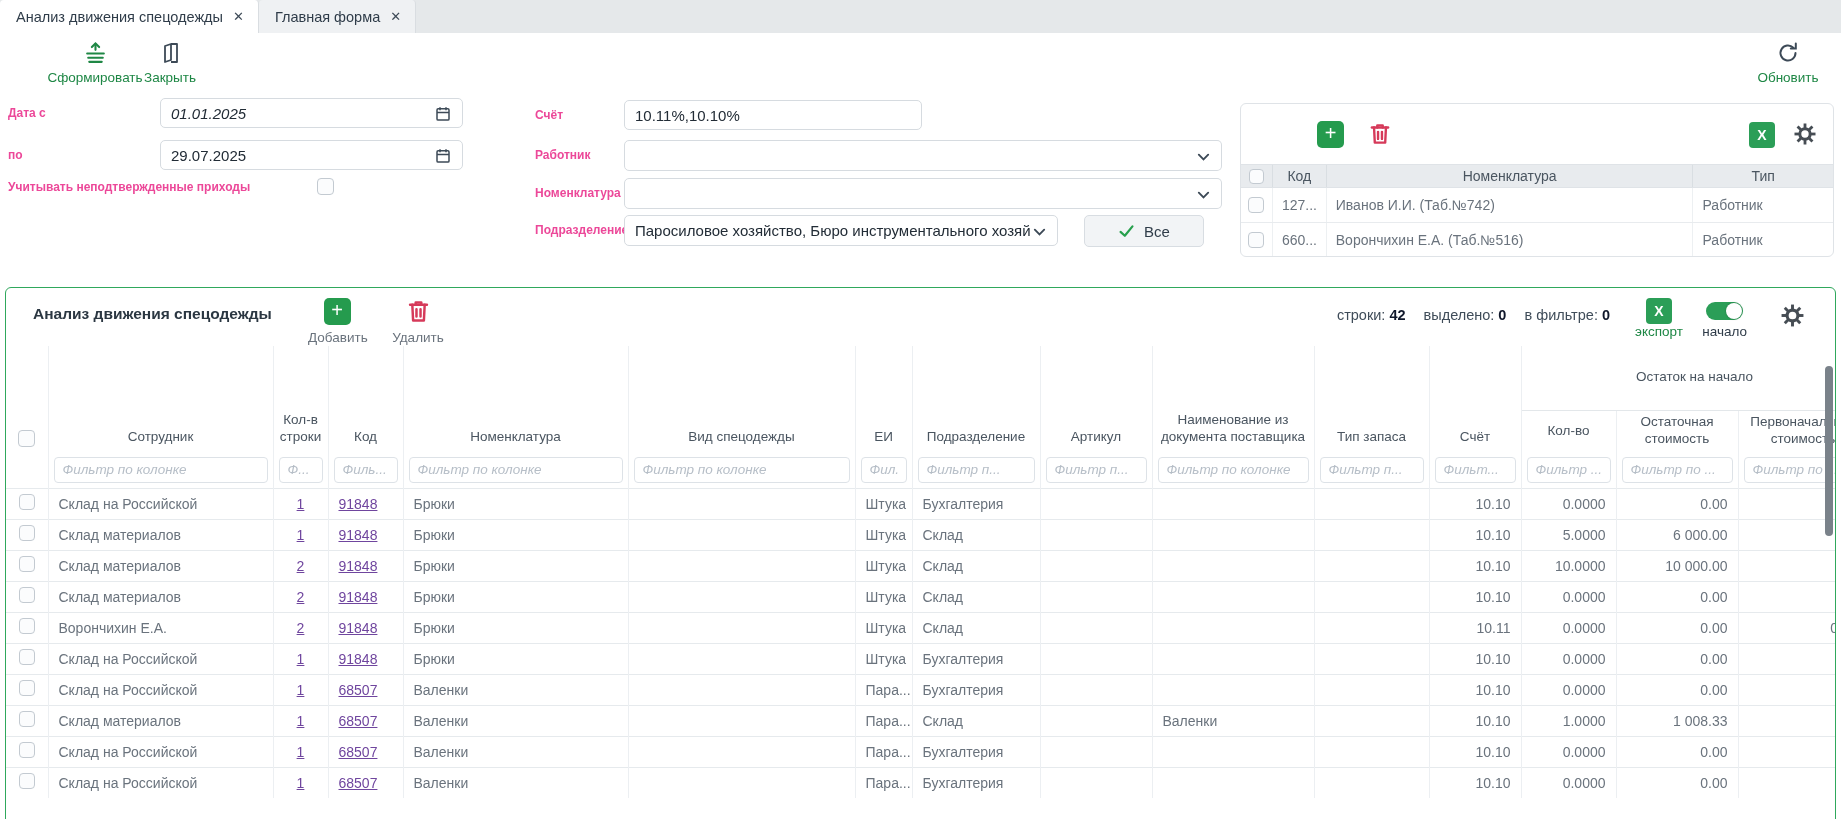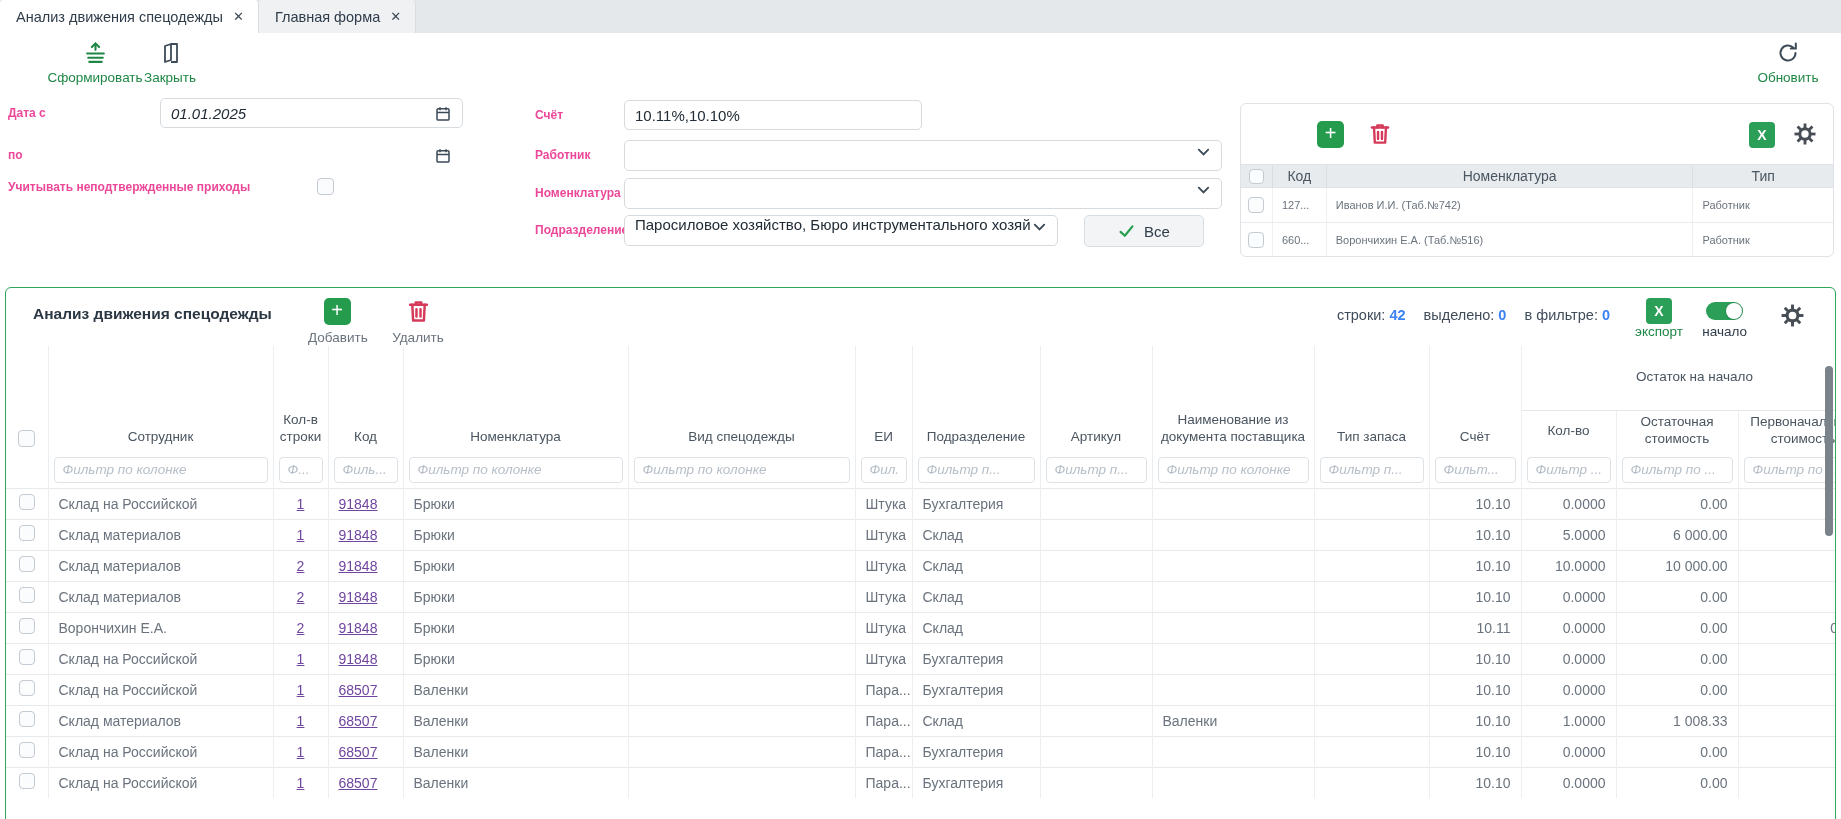--- a/index.html
+++ b/index.html
@@ -25,55 +25,55 @@
 
   
   .flabel { position:absolute; font-size:12px; color:#ec4899; line-height:30px; white-space:nowrap;font-weight:bold; }
   .finput { position:absolute; height:30px; border:1px solid #d6dbe0; border-radius:5px;
             font-family:inherit; font-size:15px; color:#222c36; padding:0 30px 0 10px; background:#fff; }
   .fbox   { position:absolute; height:31px; border:1px solid #d6dbe0; border-radius:5px; background:#fff; }
   .ico-abs { position:absolute; }
   .combo-sm { width:53px; }
   .combo-lg { border-left:none; border-top-left-radius:0; border-bottom-left-radius:0; }
   .combo-sm2 { border-top-right-radius:0; border-bottom-right-radius:0; }
-  .select-box { display:flex; padding:0 10px; font-size:15px; color:#222c36; overflow:hidden; white-space:nowrap; }
+  .select-box { display:flex; align-items:center; padding:0 10px; font-size:15px; color:#222c36; overflow:hidden; white-space:nowrap; }
   .select-box .stext { flex:1; overflow:hidden; }
   .cb { display:inline-block; width:17px; height:17px; border:1px solid #c3cad1; border-radius:4px; background:#fbfcfd; }
   .btn-all { position:absolute; display:flex; align-items:center; justify-content:center; gap:9px;
              background:#f2f4f6; border:1px solid #d8dde2; border-radius:5px; font-size:15px; color:#2f3c49; cursor:pointer; }
 
   
   .sel-panel { position:absolute; left:1240px; top:103px; width:594px; height:154px;
                border:1px solid #dfe3e7; border-radius:6px; background:#fff; overflow:hidden; }
   .sel-toolbar { position:relative; height:60px; }
   .btn-plus { position:absolute; width:27px; height:27px; background:#259b4e; border-radius:5px;
               color:#fff; font-size:20px; line-height:25px; text-align:center; cursor:pointer; }
   .btn-trash { position:absolute; width:27px; height:27px; cursor:pointer; }
   .btn-excel { position:absolute; width:26px; height:26px; background:#2b9e57; border-radius:4px;
                color:#fff; font-weight:bold; font-size:14px; line-height:26px; text-align:center; cursor:pointer; }
   .gear { position:absolute; width:24px; height:24px; cursor:pointer; }
   .sel-head { display:flex; height:24px; background:#e8ebee; border-top:1px solid #dfe3e7; border-bottom:1px solid #dfe3e7;
               font-size:14px; color:#4a5560; }
   .sel-head > div { display:flex; align-items:center; justify-content:center; border-right:1px solid #d9dee2; }
-  .sel-row { display:flex; height:35px; font-size:11px; color:#6a737d; border-bottom:1px solid #e8ebee; }
+  .sel-row { display:flex; height:35px; font-size:14px; color:#6a737d; border-bottom:1px solid #e8ebee; }
   .sel-row > div { display:flex; align-items:center; padding:0 9px; border-right:1px solid #edf0f2; overflow:hidden; white-space:nowrap; }
   .sc0 { width:32px; justify-content:center; padding:0 !important; }
   .sc1 { width:54px; }
   .sc2 { width:368px; }
   .sc3 { width:140px; border-right:none !important; }
 
   
   .main-panel { position:absolute; left:5px; top:287px; width:1831px; height:540px;
                 border:1.5px solid #2fa85c; border-radius:6px; background:#fff; overflow:hidden; }
   .panel-head { position:relative; height:58px; }
   .panel-title { position:absolute; left:27px; top:17px; font-size:15.5px; font-weight:bold; color:#2b3742; }
   .phbtn { position:absolute; text-align:center; font-size:13.5px; color:#6a737d; cursor:pointer; }
   .phbtn .bicon { display:block; height:30px; margin-bottom:2px; }
   .stats { position:absolute; top:19px; right:225px; font-size:14.5px; color:#3f4c59; white-space:nowrap; }
-  .stats b { margin:13px 14px 0 4px; color:#3b82f6; }
+  .stats b { margin:13px 14px 0 4px; color:#0f172a; }
   .stats b:last-child { margin-right:0; }
   .export-btn { right:152px; top:10px; color:#1e8745; position:absolute; text-align:center; cursor:pointer; font-size:13.5px; }
   .filter-toggle { right:88px; top:10px; position:absolute; text-align:center; cursor:pointer; font-size:13.5px; color:#2f3c49; }
   .toggle-track { width:37px; height:18px; border-radius:9px; background:#2b9e57; position:relative; margin:4px auto 4px; }
   .toggle-knob { position:absolute; right:1px; top:1px; width:16px; height:16px; border-radius:50%; background:#fff; box-shadow:0 0 2px rgba(0,0,0,.3); }
   .panel-gear { position:absolute; right:30px; top:15px; }
   .group-hint { height:26px; padding-left:12px; font-size:14.5px; font-style:italic; color:#555c63; }
 
   
   .grid-wrap { position:relative; width:100%; overflow:hidden; }
@@ -146,20 +146,21 @@
   <div class="flabel" style="left:8px;top:98px;">Дата с</div>
   <input class="finput" style="left: 160px; top: 98px; width: 303px; font-style: italic;" value="01.01.2025">
   <span class="ico-abs" style="left:434px;top:104px;">
     <svg viewBox="0 0 24 24" width="18" height="18" fill="none" stroke="#3d4a57" stroke-width="2">
       <rect x="4" y="5" width="16" height="15" rx="1.5"></rect>
         <path d="M8 3v4M16 3v4M4 10h16"></path>
     </svg>
   </span>
 
   <div class="flabel" style="left:8px;top:140px;">по</div>
+  <input class="finput" style="left: 160px; top: 140px; width: 303px;" value="29.07.2025">
   <span class="ico-abs" style="left:434px;top:146px;">
     <svg viewBox="0 0 24 24" width="18" height="18" fill="none" stroke="#3d4a57" stroke-width="2">
       <rect x="4" y="5" width="16" height="15" rx="1.5"></rect>
         <path d="M8 3v4M16 3v4M4 10h16"></path>
     </svg>
   </span>
 
   <div class="flabel" style="left:8px;top:176px;line-height:22px;">Учитывать неподтвержденные приходы</div>
   <span class="cb ico-abs" style="left:317px;top:178px;"></span>
 

